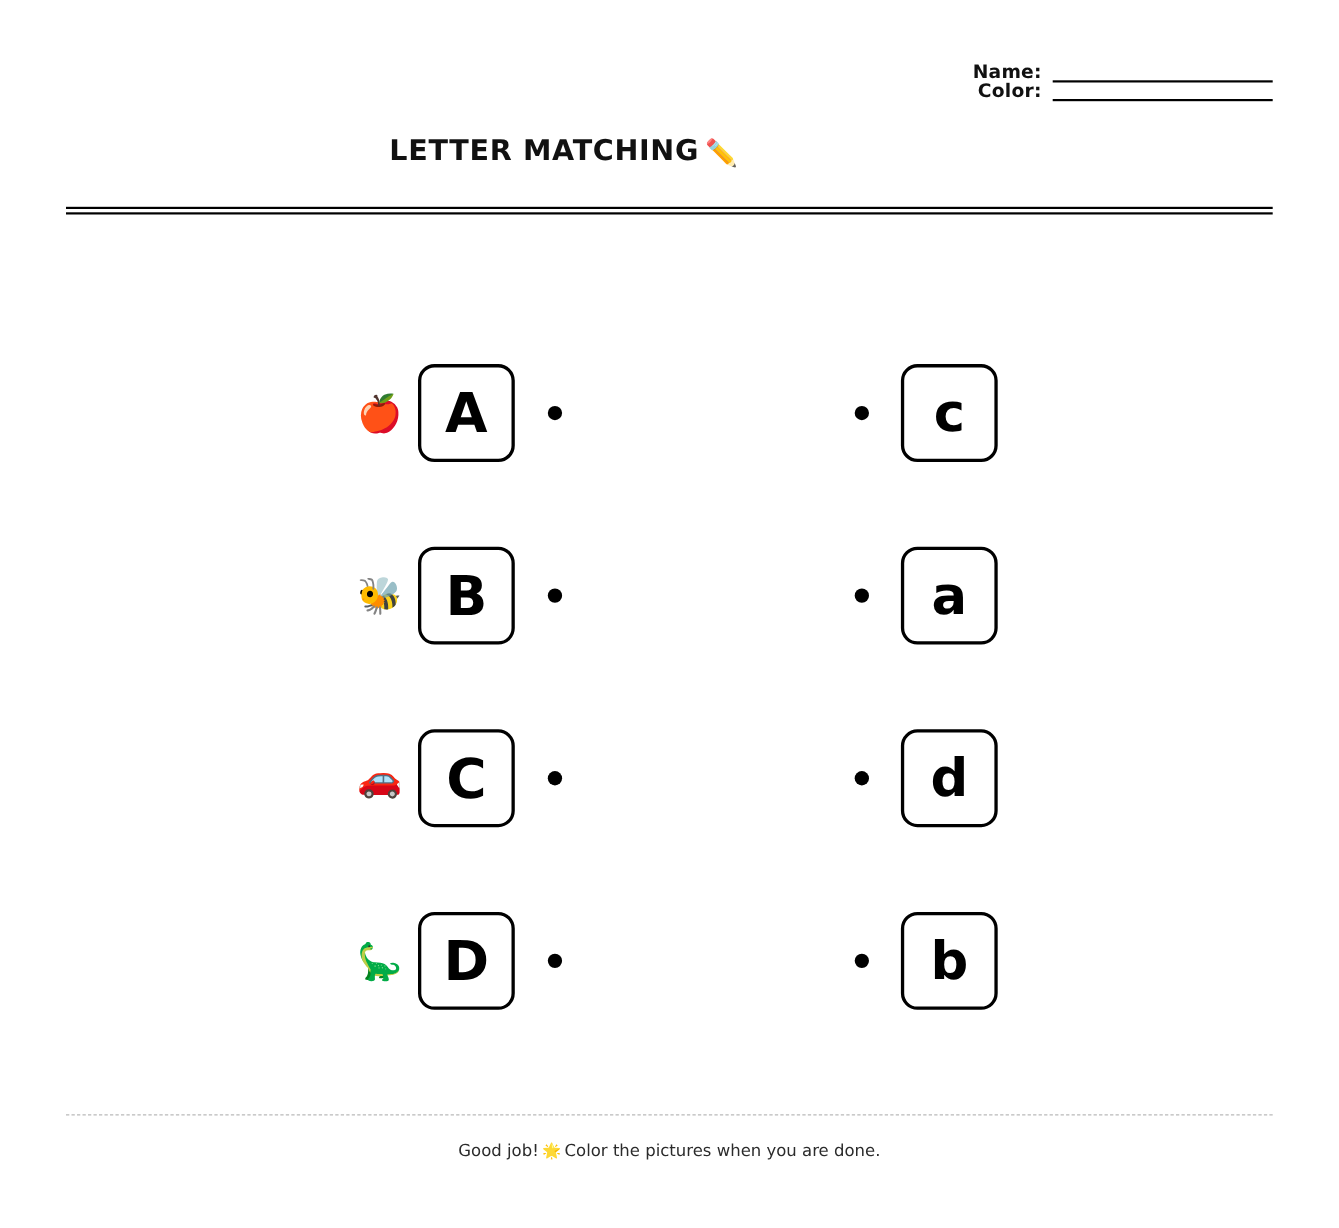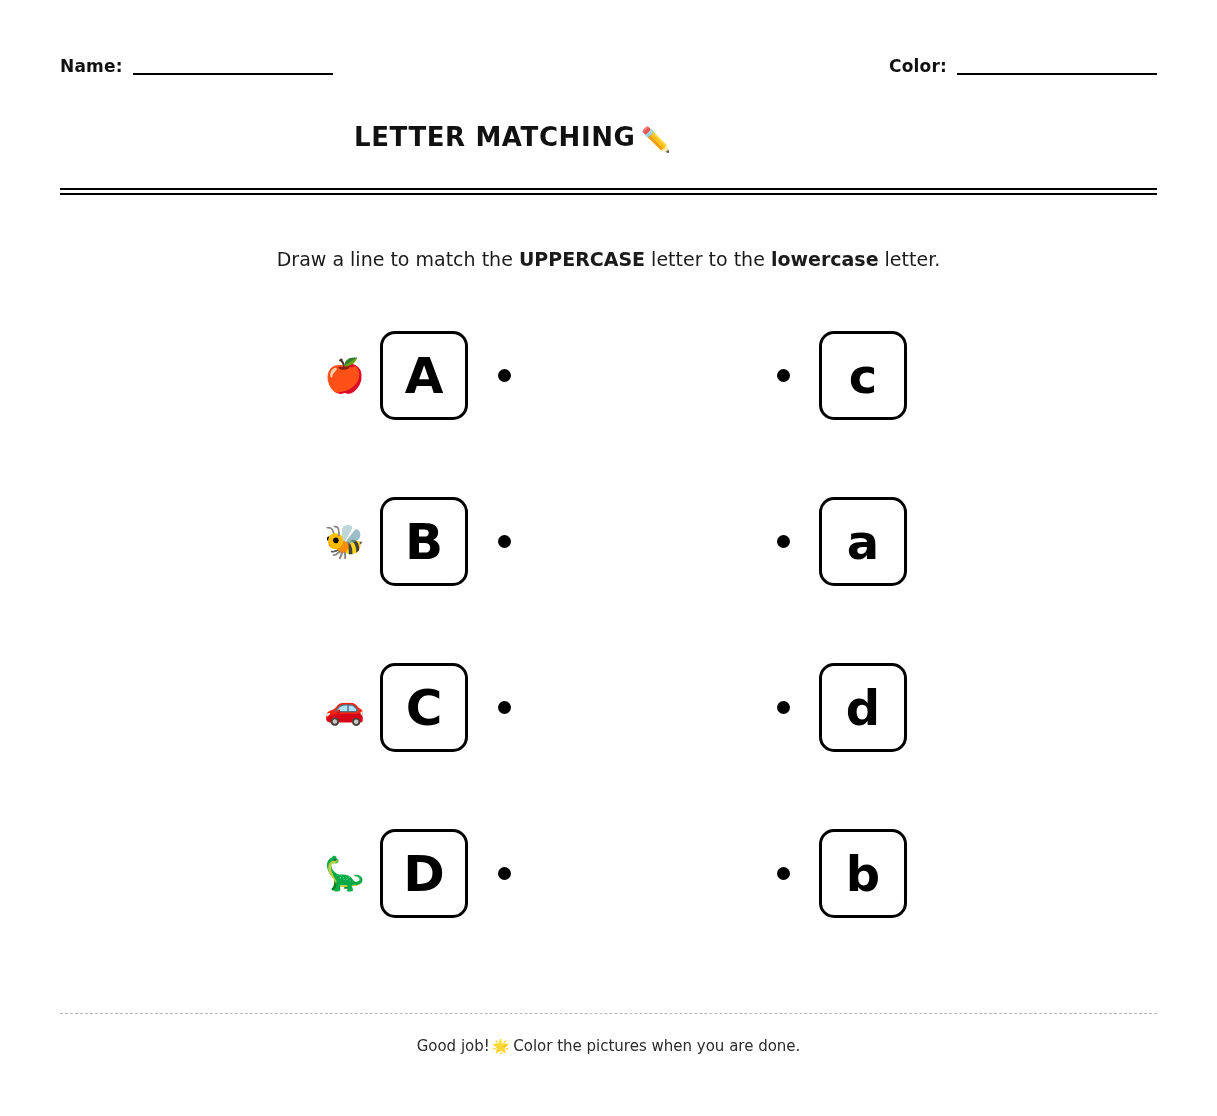--- a/index.html
+++ b/index.html
@@ -26,20 +26,21 @@
 
   
   .meta-row {
     position: absolute;
     left: 60px;
     top: 58px;
     width: 1097px;
     display: flex;
     justify-content: space-between;
     align-items: flex-end;
+    flex-direction: column;
   }
   .meta-field {
     display: flex;
     align-items: flex-end;
     gap: 10px;
   }
   .meta-label {
     font-size: 17px;
     font-weight: bold;
     letter-spacing: 0.2px;
@@ -209,23 +210,20 @@
 
   <div class="title">
     <span>LETTER MATCHING</span><span class="pencil">✏️</span>
   </div>
 
   <div class="double-rule">
     <div class="r1"></div>
     <div class="r2"></div>
   </div>
 
-  <div class="instruction">
-    <span>Draw a line to match the </span><b>UPPERCASE</b><span> letter to the </span><b>lowercase</b><span> letter.</span>
-  </div>
 
   <div class="match-area">
 
     <div class="match-row">
       <div class="emoji-cell">🍎</div>
       <div class="letter-box left">
         <span class="letter-glyph">A</span>
       </div>
       <div class="dot left-dot"></div>
       <div class="dot right-dot"></div>

